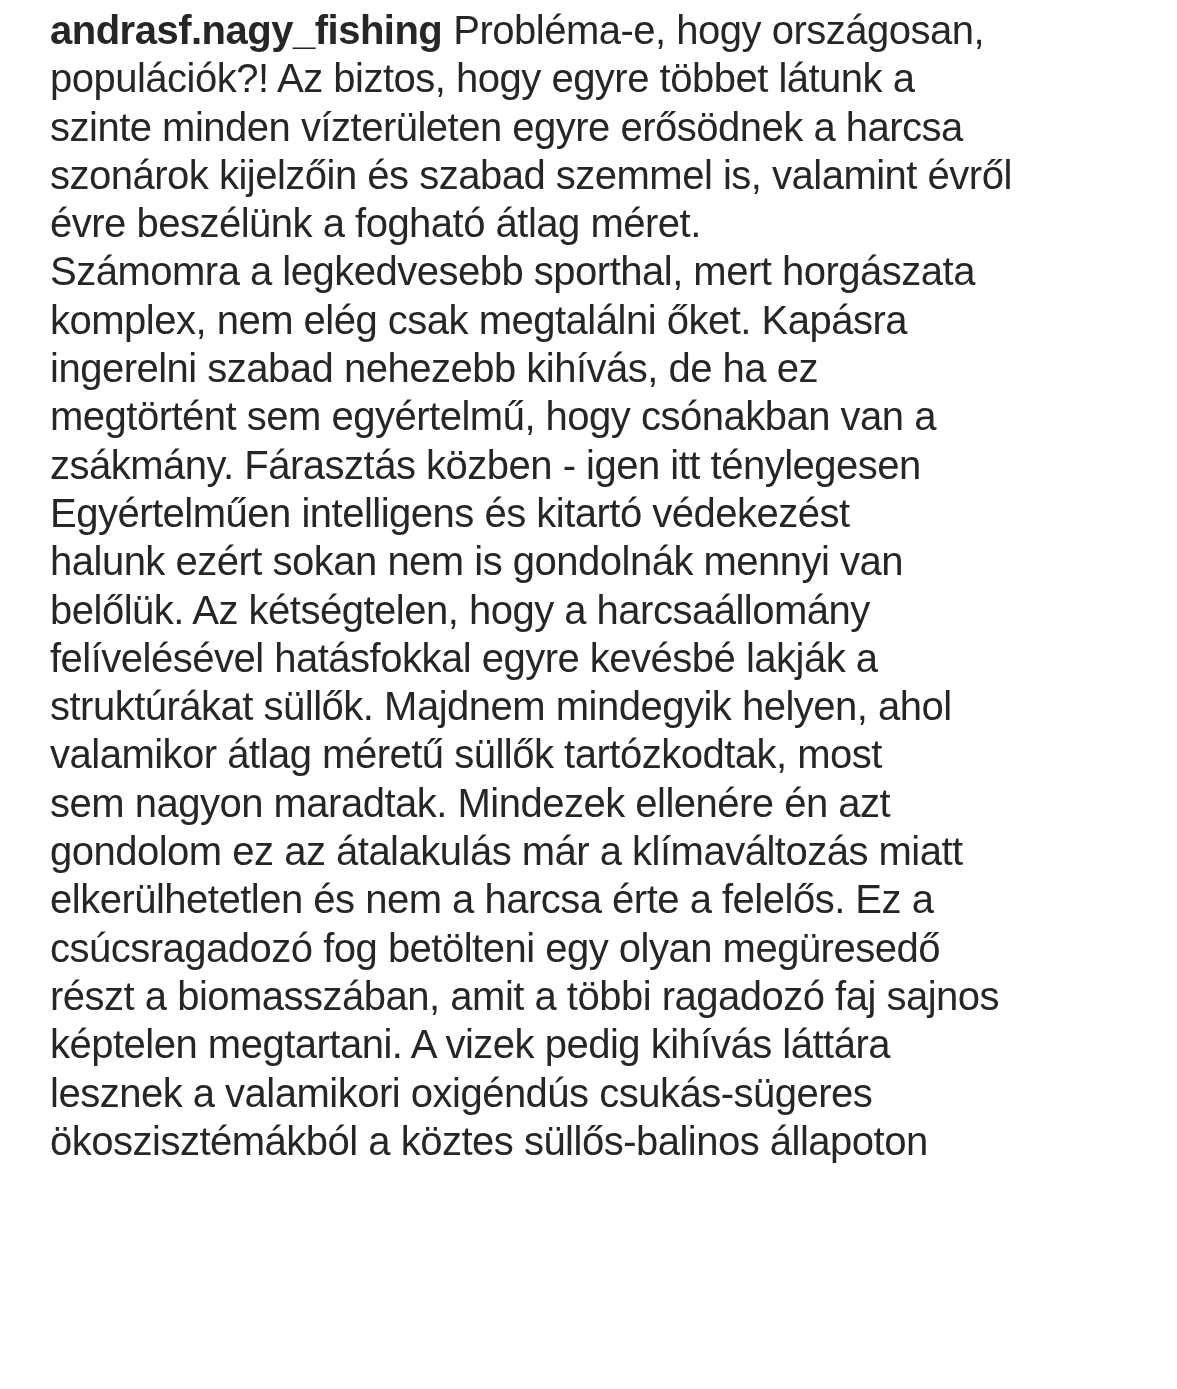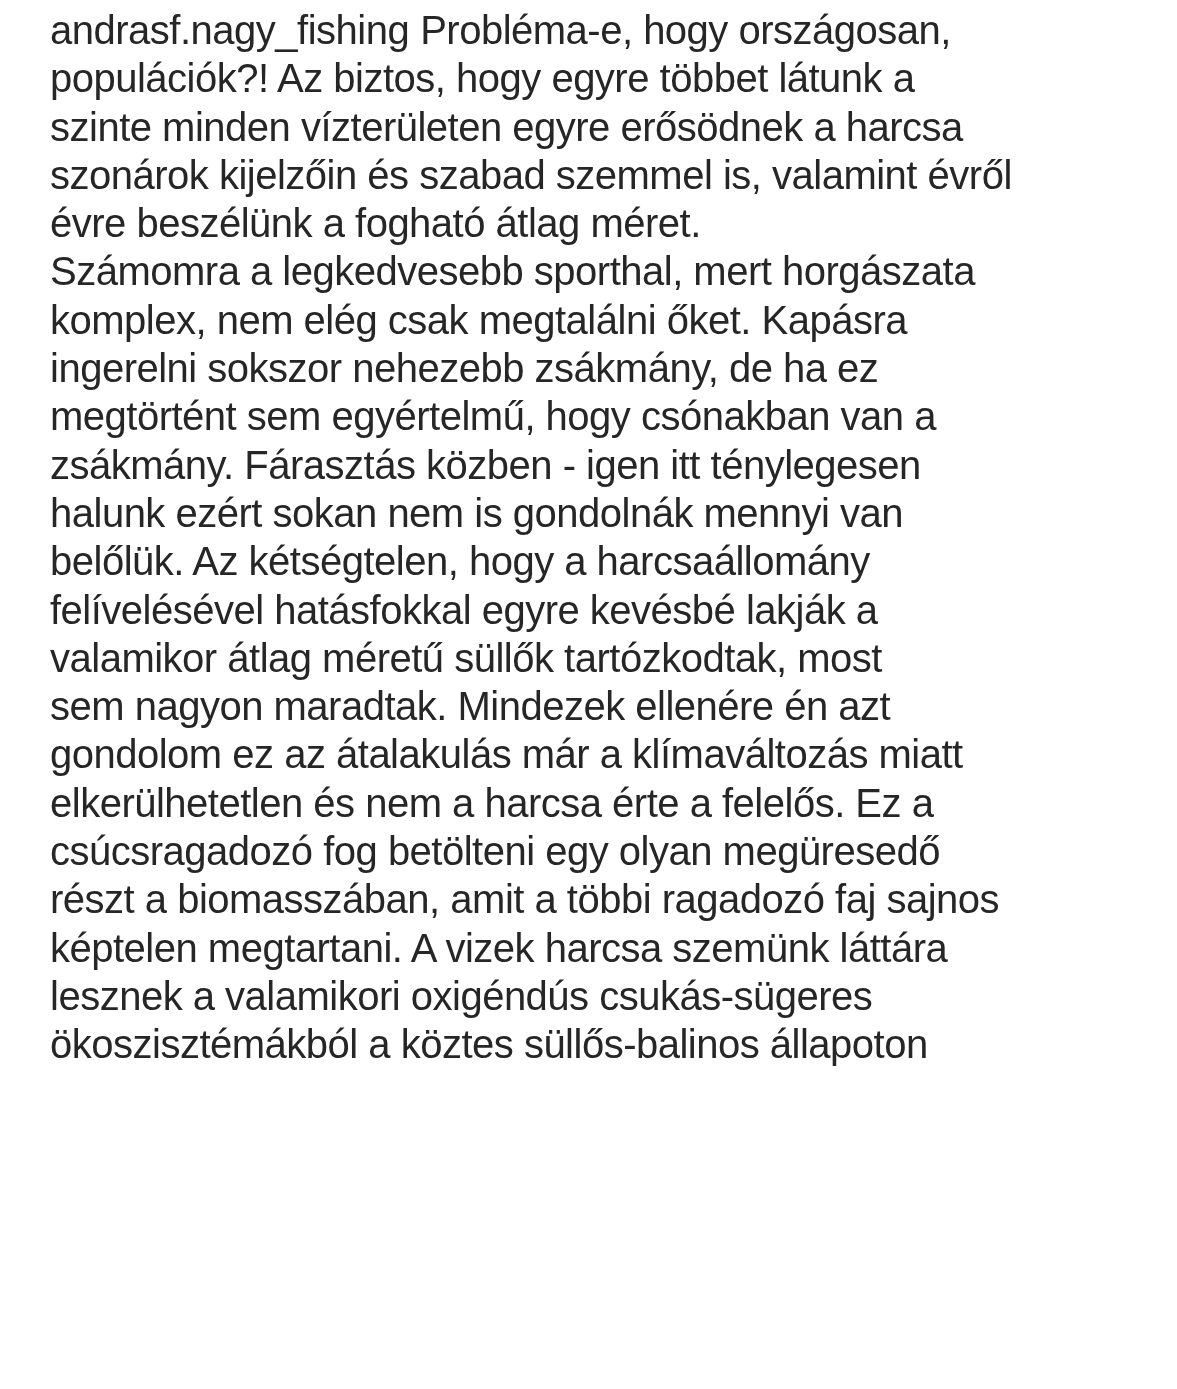--- a/index.html
+++ b/index.html
@@ -24,49 +24,51 @@
     font-size: 40px;
     line-height: 48.3px;
     letter-spacing: -0.5px;
     color: var(--text);
     font-weight: 400;
   }
   .line {
     white-space: nowrap;
   }
   .username {
-    font-weight: 400;
+    font-weight: 700;
     margin-right: 11px;
   }
 </style>
 </head>
 <body>
 
 <div class="page">
   <div class="caption">
     <div class="line">
       <span class="username">andrasf.nagy_fishing</span><span>Probléma-e, hogy országosan,</span>
     </div>
     <div>
         <div class="line">populációk?! Az biztos, hogy egyre többet látunk a</div>
         <div class="line">szinte minden vízterületen egyre erősödnek a harcsa</div>
         <div class="line">szonárok kijelzőin és szabad szemmel is, valamint évről</div>
         <div class="line">évre beszélünk a fogható átlag méret.</div>
         <div class="line">Számomra a legkedvesebb sporthal, mert horgászata</div>
         <div class="line">komplex, nem elég csak megtalálni őket. Kapásra</div>
-        <div class="line">ingerelni sokszor nehezebb zsákmány, de ha ez</div>
+        <div class="line">ingerelni szabad nehezebb kihívás, de ha ez</div>
         <div class="line">megtörtént sem egyértelmű, hogy csónakban van a</div>
         <div class="line">zsákmány. Fárasztás közben - igen itt ténylegesen</div>
+        <div class="line">Egyértelműen intelligens és kitartó védekezést</div>
         <div class="line">halunk ezért sokan nem is gondolnák mennyi van</div>
         <div class="line">belőlük. Az kétségtelen, hogy a harcsaállomány</div>
         <div class="line">felívelésével hatásfokkal egyre kevésbé lakják a</div>
+        <div class="line">struktúrákat süllők. Majdnem mindegyik helyen, ahol</div>
         <div class="line">valamikor átlag méretű süllők tartózkodtak, most</div>
         <div class="line">sem nagyon maradtak. Mindezek ellenére én azt</div>
         <div class="line">gondolom ez az átalakulás már a klímaváltozás miatt</div>
         <div class="line">elkerülhetetlen és nem a harcsa érte a felelős. Ez a</div>
         <div class="line">csúcsragadozó fog betölteni egy olyan megüresedő</div>
         <div class="line">részt a biomasszában, amit a többi ragadozó faj sajnos</div>
-        <div class="line">képtelen megtartani. A vizek harcsa szemünk láttára</div>
+        <div class="line">képtelen megtartani. A vizek pedig kihívás láttára</div>
         <div class="line">lesznek a valamikori oxigéndús csukás-sügeres</div>
         <div class="line">ökoszisztémákból a köztes süllős-balinos állapoton</div>
       </div>
   </div>
 </div>
 
 </body></html>

